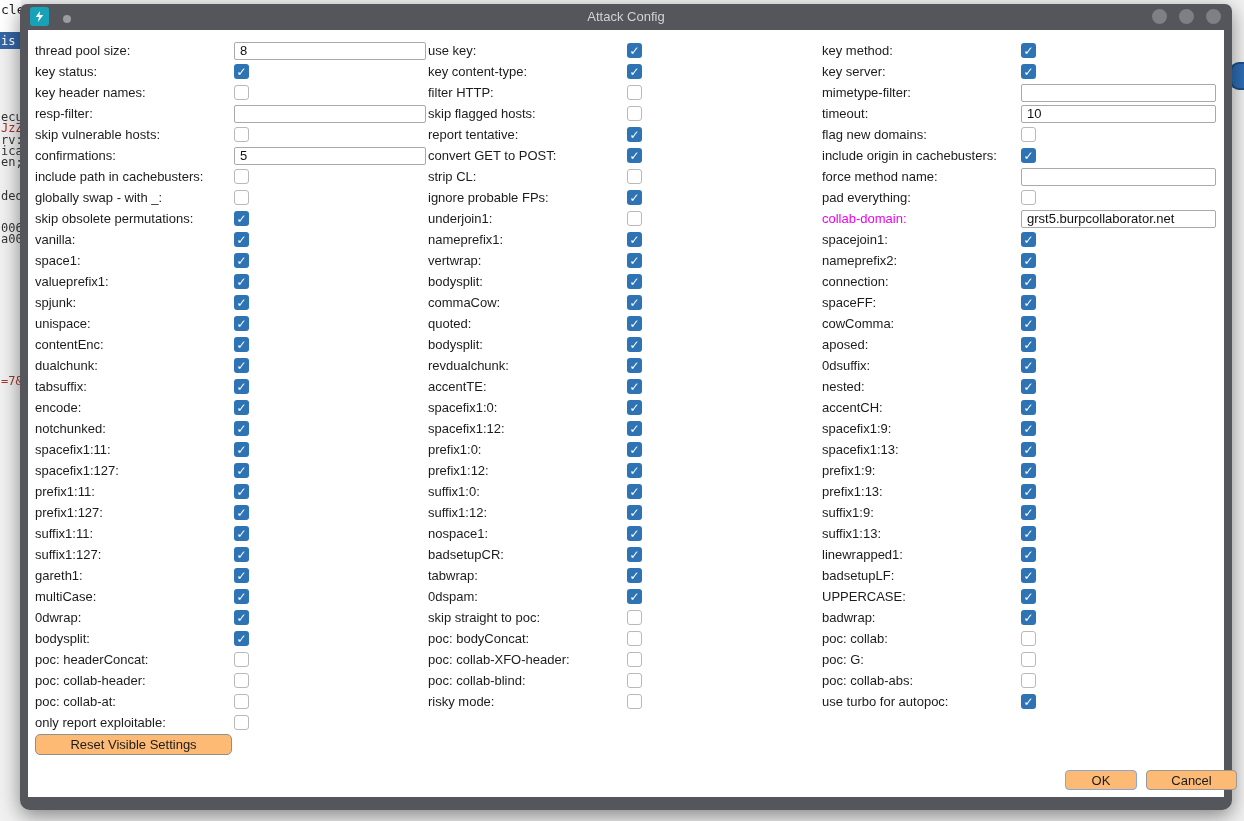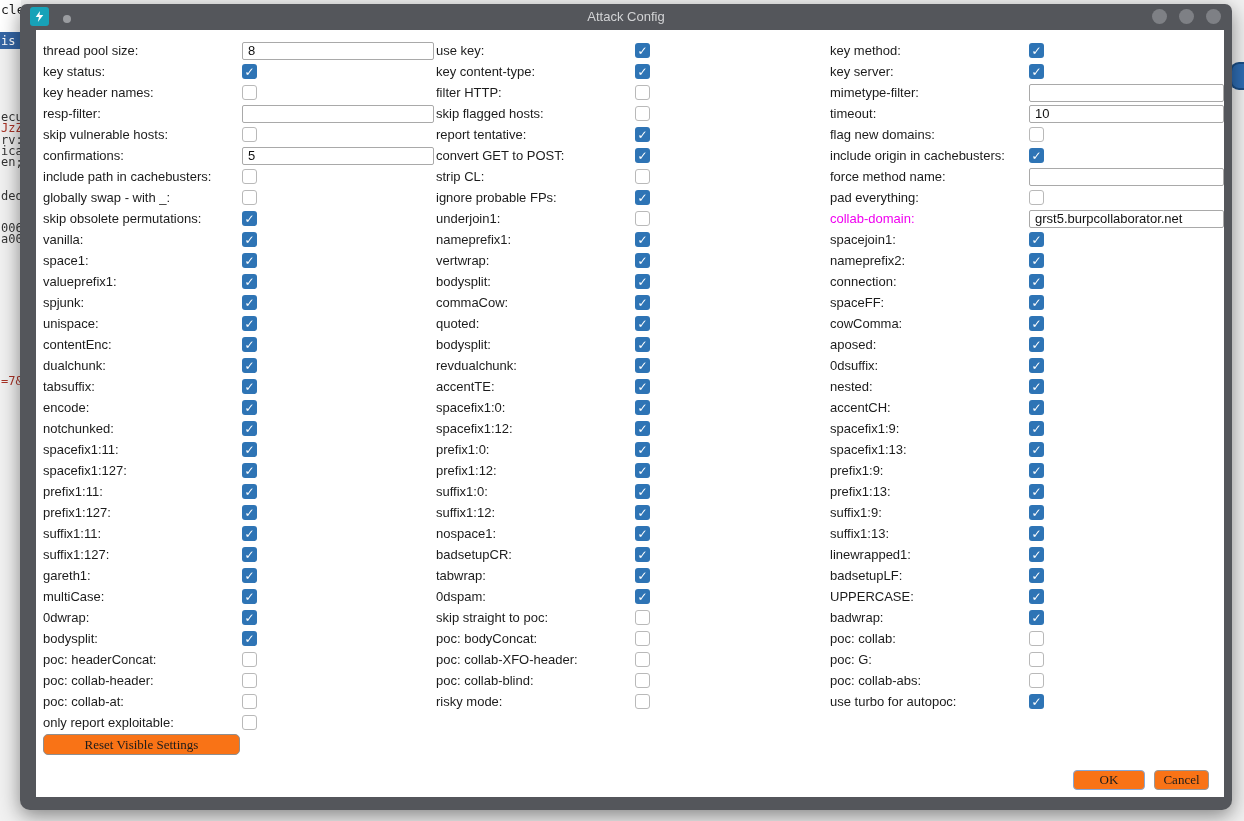--- a/index.html
+++ b/index.html
@@ -29,46 +29,45 @@
   .titlebar{position:absolute;left:0;top:0;right:0;height:32px;}
   .app-icon{position:absolute;left:10px;top:3px;width:19px;height:19px;background:#17a2b8;
     border-radius:3px;display:flex;align-items:center;justify-content:center;}
   .titlebar-dot{position:absolute;left:43px;top:11px;width:8px;height:8px;border-radius:50%;background:#9a9ca0;}
   .title{position:absolute;left:0;right:0;top:5px;text-align:center;font-size:13px;color:#d2d3d5;}
   .win-controls{position:absolute;right:11px;top:5px;display:flex;gap:12px;}
   .win-btn{width:15px;height:15px;border-radius:50%;background:#7e8085;}
   .content{
     position:absolute;left:8px;right:8px;top:26px;bottom:13px;
     background:#ffffff;
-    margin-left:8px;
   }
   
   .form-col{position:absolute;top:10px;}
   #col1{left:7px;width:391px;}
   #col2{left:400px;width:392px;}
   #col3{left:794px;width:394px;}
   .row{display:flex;align-items:center;height:21px;}
   .lbl{flex:0 0 199px;font-size:13px;color:#1c1c1c;white-space:nowrap;overflow:hidden;}
   .txt{
     flex:1;height:18px;box-sizing:border-box;border:1px solid #a9a9a9;border-radius:2px;
     font-family:"Liberation Sans","DejaVu Sans",sans-serif;font-size:13px;
     padding:0 5px;color:#111;outline:none;min-width:0;background:#fff;
   }
   .cb{width:15px;height:15px;box-sizing:border-box;border-radius:3px;flex:0 0 15px;
     display:flex;align-items:center;justify-content:center;
     font-size:12px;font-weight:bold;color:#fff;line-height:1;cursor:default;}
   .cb.on{background:#2e74b5;}
   .cb.off{background:#fff;border:1px solid #b9b9b9;}
   
-  .btn{position:absolute;box-sizing:border-box;background:#f97316;border-radius:4px;
+  .btn{position:absolute;box-sizing:border-box;background:#fdba74;border-radius:4px;
     font-size:13px;color:#1c1c1c;display:flex;align-items:center;justify-content:center;
-    font-family:Liberation Serif, serif;cursor:default;}
+    font-family:Liberation Sans, sans-serif;cursor:default;}
   #reset-btn{left:7px;top:704px;width:197px;height:21px;border:1px solid #8f8f8f;border-radius:5px;}
   #ok-btn{left:1037px;top:740px;width:72px;height:20px;border:1px solid #85a8d8;}
-  #cancel-btn{left:1118px;top:740px;width:55px;height:20px;border:1px solid #989898;}
+  #cancel-btn{left:1118px;top:740px;width:91px;height:20px;border:1px solid #989898;}
 </style>
 </head>
 <body>
 
 <div class="bg-left-strip">
   <div class="bg-topleft-white"></div>
   <div class="bg-frag topleft" style="top:2px">cle</div>
   <div class="bg-blue-row"></div>
   <div class="bg-frag onblue" style="top:34px">is c</div>
   <div id="bg-frags">

